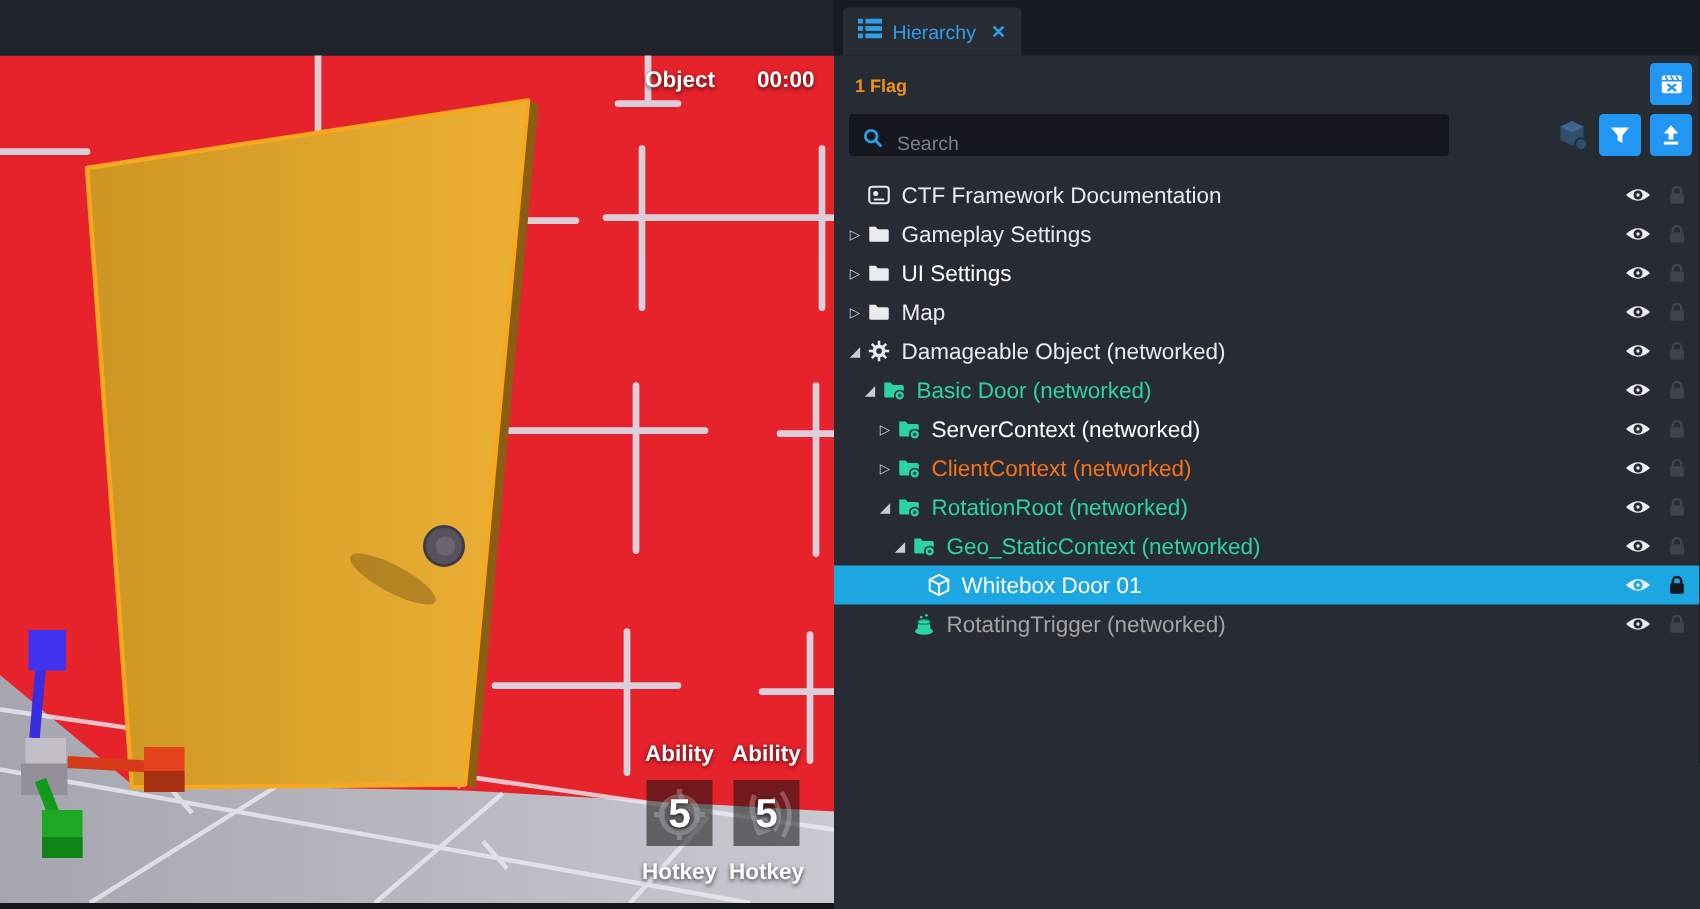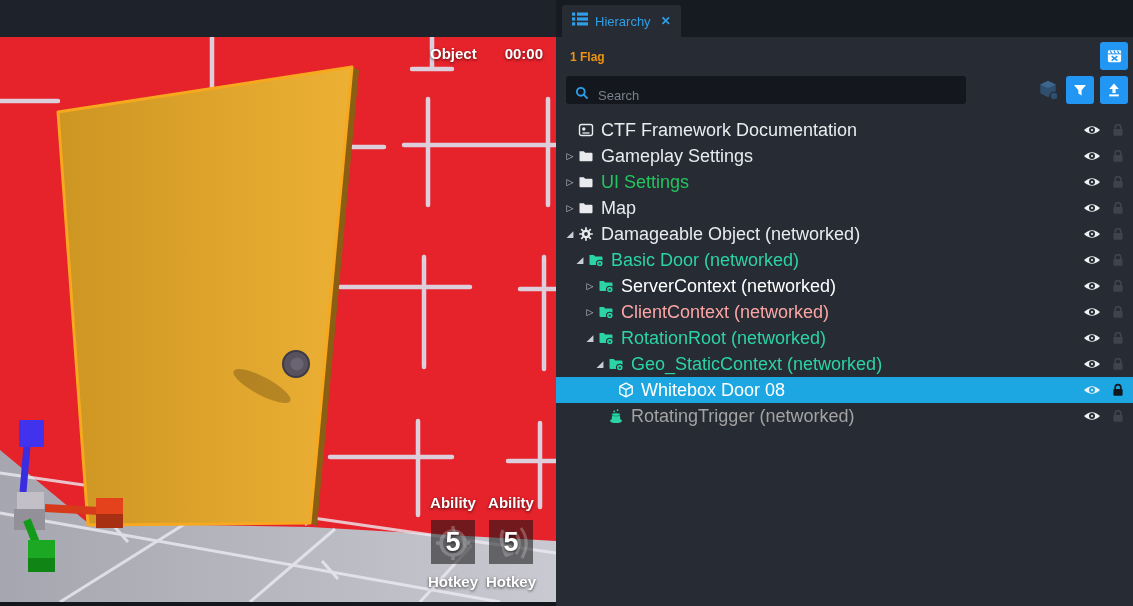--- a/index.html
+++ b/index.html
@@ -47,21 +47,21 @@
   .btn-filter{left:510px;top:76px;}
   .btn-upload{left:544px;top:76px;}
   .btn-event{left:544px;top:42px;}
 
   .tree{position:absolute;left:0;top:117px;width:100%;}
   .row{height:26px;display:flex;align-items:center;padding-right:9px;cursor:pointer;}
   .row.selected{background:#1da7e2;}
   .row .arrow{width:12px;flex:0 0 12px;font-size:9px;color:#c9cdd4;text-align:center;line-height:1;}
   .row .node-icon{width:16px;height:16px;flex:0 0 16px;margin-left:2px;}
   .row .node-icon svg{width:16px;height:16px;display:block;}
-  .row .lbl{margin-left:7px;font-size:18px;white-space:nowrap;text-align:center;}
+  .row .lbl{margin-left:7px;font-size:15px;white-space:nowrap;text-align:center;}
   .row .sp{flex:1;}
   .row .eye{width:18px;height:12px;}
   .row .lock{width:12px;height:14px;margin-left:11px;}
   .row .eye svg,.row .lock svg{display:block;}
 </style>
 </head>
 <body>
 
 <div class="stage">
 
@@ -273,21 +273,21 @@
           </span>
         </div>
         <div class="row">
           <span style="flex: 0 0 8px;"></span>
           <span class="arrow">▷</span>
           <span class="node-icon">
             <svg viewBox="0 0 16 16">
               <path d="M1.5,3.2 h4.3 l1.4,1.6 h6.3 a1,1 0 0 1 1,1 v6.4 a1,1 0 0 1 -1,1 h-11 a1,1 0 0 1 -1,-1 z" fill="#e9ebef"></path>
             </svg>
           </span>
-          <span class="lbl" style="color: #22c55e;">UI Settings</span>
+          <span class="lbl" style="color: #ffffff;">UI Settings</span>
           <span class="sp"></span>
           <span class="eye">
             <svg width="18" height="12" viewBox="0 0 18 12">
               <path d="M1,6 Q9,-1.6 17,6 Q9,13.6 1,6 Z" fill="#eef0f3"></path>
               <circle cx="9" cy="6" r="3" fill="#272b33"></circle>
               <circle cx="9" cy="6" r="1.1" fill="#eef0f3"></circle>
             </svg>
           </span>
           <span class="lock">
             <svg width="12" height="14" viewBox="0 0 12 14">
@@ -403,21 +403,21 @@
         <div class="row">
           <span style="flex: 0 0 28px;"></span>
           <span class="arrow">▷</span>
           <span class="node-icon">
             <svg viewBox="0 0 16 16">
               <path d="M1.5,3 h4.3 l1.4,1.6 h6.3 a1,1 0 0 1 1,1 v6.4 a1,1 0 0 1 -1,1 h-11 a1,1 0 0 1 -1,-1 z" fill="#2bd3a7"></path>
               <circle cx="11.8" cy="11.6" r="3.3" fill="#2bd3a7" stroke="#272b33" stroke-width="1.1"></circle>
               <circle cx="11.8" cy="11.6" r="1.2" fill="#0a5b45"></circle>
             </svg>
           </span>
-          <span class="lbl" style="color: #fca5a5;">ClientContext (networked)</span>
+          <span class="lbl" style="color: #f97316;">ClientContext (networked)</span>
           <span class="sp"></span>
           <span class="eye">
             <svg width="18" height="12" viewBox="0 0 18 12">
               <path d="M1,6 Q9,-1.6 17,6 Q9,13.6 1,6 Z" fill="#eef0f3"></path>
               <circle cx="9" cy="6" r="3" fill="#272b33"></circle>
               <circle cx="9" cy="6" r="1.1" fill="#eef0f3"></circle>
             </svg>
           </span>
           <span class="lock">
             <svg width="12" height="14" viewBox="0 0 12 14">
@@ -480,21 +480,21 @@
         </div>
         <div class="row selected">
           <span style="flex: 0 0 48px;"></span>
           <span class="arrow"></span>
           <span class="node-icon">
             <svg viewBox="0 0 16 16" fill="none" stroke="#ffffff" stroke-width="1.3" stroke-linejoin="round">
               <path d="M8,1.2 L14.2,4.4 V11.6 L8,14.8 L1.8,11.6 V4.4 Z"></path>
               <path d="M1.8,4.4 L8,7.6 L14.2,4.4 M8,7.6 V14.8"></path>
             </svg>
           </span>
-          <span class="lbl" style="color: rgb(255, 255, 255);">Whitebox Door 08</span>
+          <span class="lbl" style="color: rgb(255, 255, 255);">Whitebox Door 01</span>
           <span class="sp"></span>
           <span class="eye">
             <svg width="18" height="12" viewBox="0 0 18 12">
               <path d="M1,6 Q9,-1.6 17,6 Q9,13.6 1,6 Z" fill="#eef0f3"></path>
               <circle cx="9" cy="6" r="3" fill="#1da7e2"></circle>
               <circle cx="9" cy="6" r="1.1" fill="#eef0f3"></circle>
             </svg>
           </span>
           <span class="lock">
             <svg width="12" height="14" viewBox="0 0 12 14">

